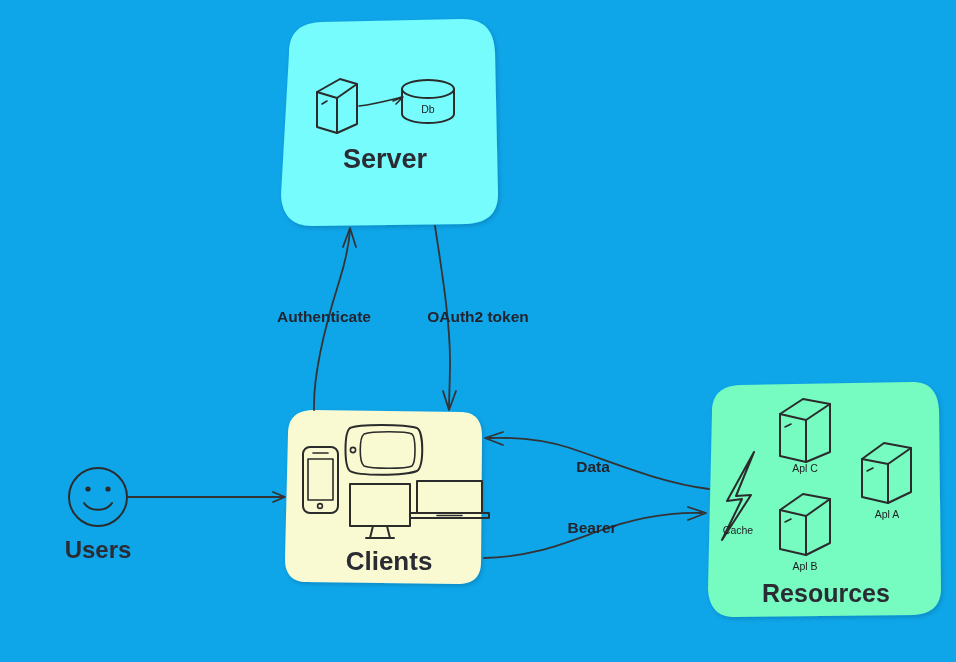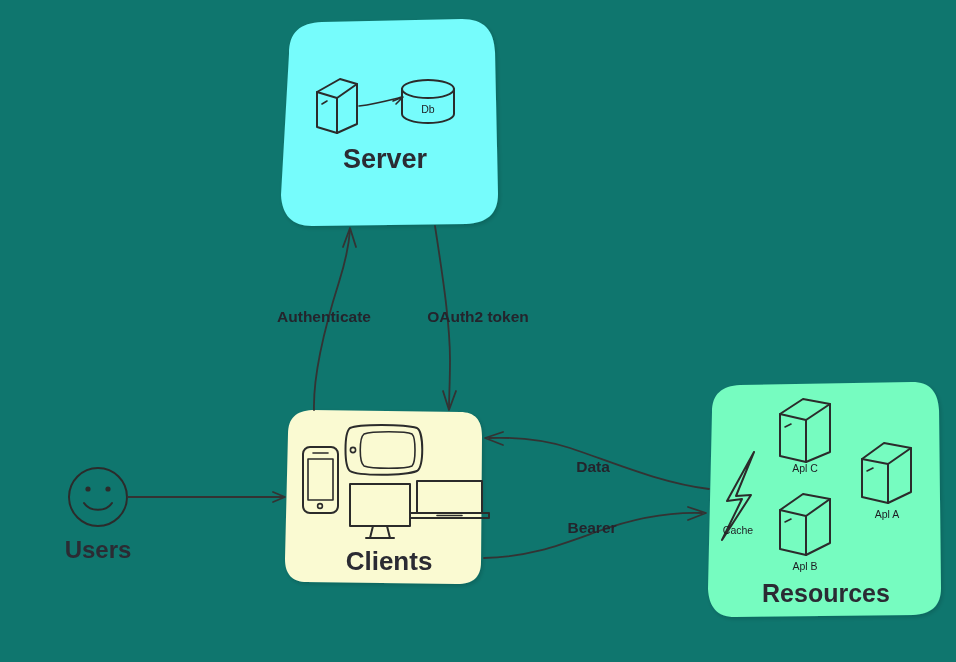--- a/index.html
+++ b/index.html
@@ -5,21 +5,21 @@
 <style>
   html, body {
     margin: 0;
     padding: 0;
     background: #ffffff;
   }
   #canvas {
     position: relative;
     width: 956px;
     height: 662px;
-    background: #0f766e;
+    background: #0ea5e9;
     overflow: hidden;
     font-family: "Liberation Sans", sans-serif;
   }
   #diagram-svg {
     position: absolute;
     left: 0;
     top: 0;
     width: 956px;
     height: 662px;
   }

